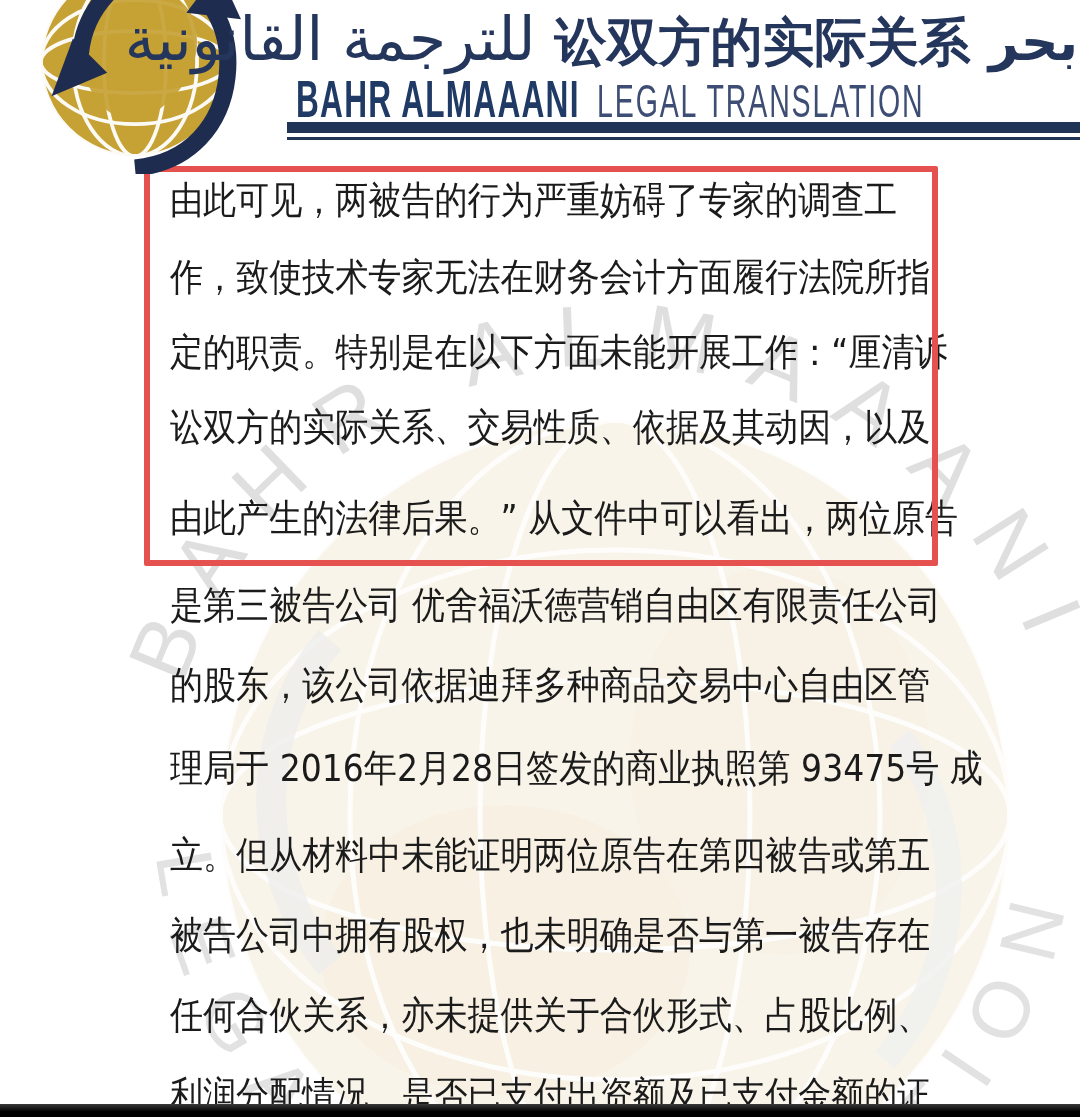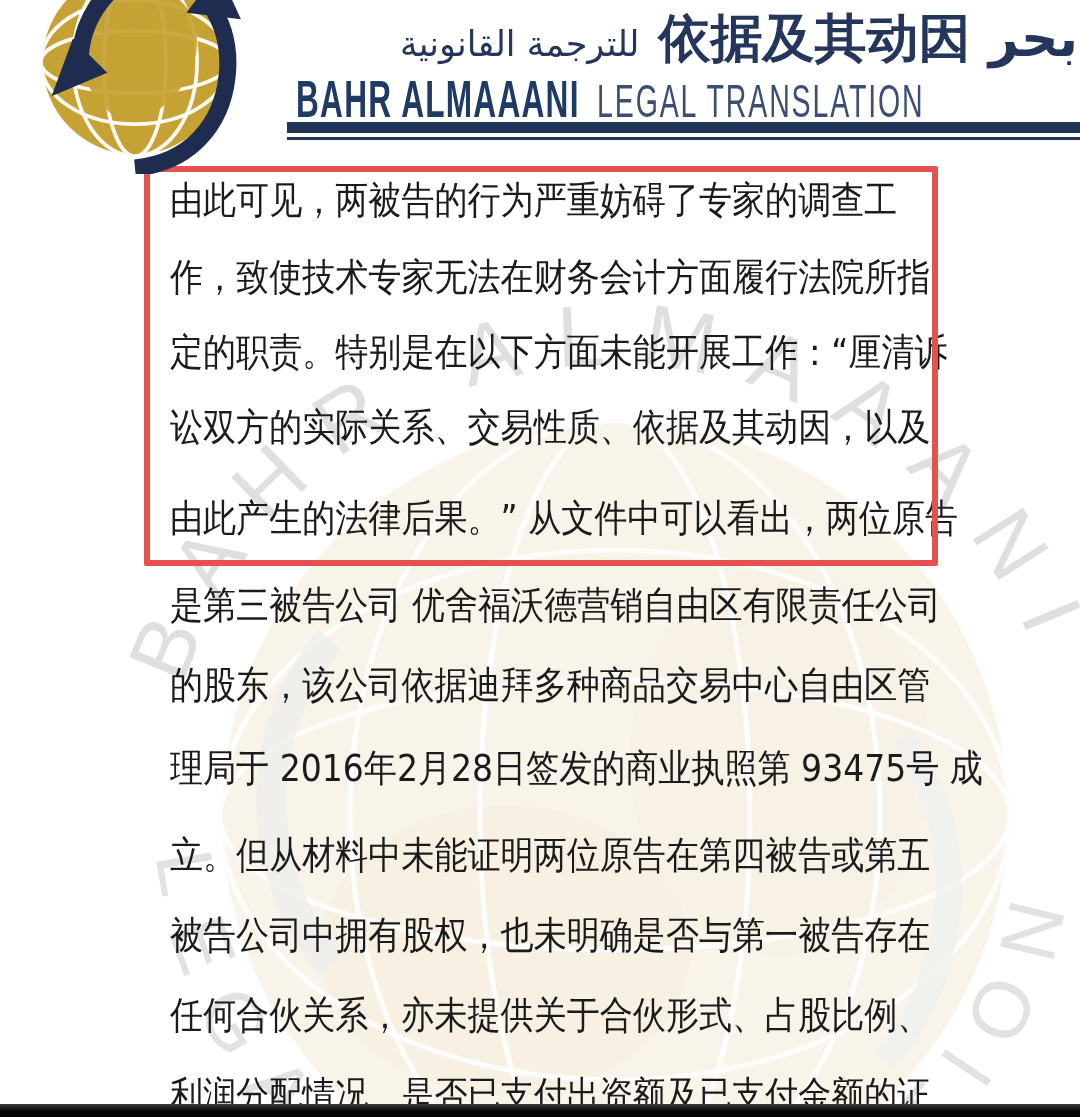--- a/index.html
+++ b/index.html
@@ -9,21 +9,21 @@
   }
   
   .watermark{position:absolute;left:0;top:0;width:1080px;height:1117px;z-index:0;}
   
   .logo{position:absolute;left:28px;top:-52px;width:214px;height:226px;z-index:3;}
   .arabic-title{
     position:absolute;right:2px;top:4px;z-index:3;direction:rtl;
     color:#24365c;font-family:"DejaVu Sans",sans-serif;white-space:nowrap;
   }
   .arabic-title .ar-bold{font-size:52px;font-weight:bold;letter-spacing:0px;}
-  .arabic-title .ar-light{font-size:35px;font-weight:normal;margin-right:14px;text-align:center;}
+  .arabic-title .ar-light{font-size:60px;font-weight:normal;margin-right:14px;text-align:center;}
   .brand-line{
     position:absolute;left:296px;top:70px;z-index:3;display:flex;align-items:baseline;
     transform:scaleX(0.62);transform-origin:0 0;white-space:nowrap;
   }
   .brand-bold{font-size:51px;font-weight:bold;color:#203a66;letter-spacing:2px;}
   .brand-light{font-size:46px;font-weight:normal;color:#3d4d73;letter-spacing:3px;margin-left:28px;}
   .divider-bar{position:absolute;left:287px;top:122px;width:793px;height:11px;background:#203555;z-index:3;}
   .divider-line{position:absolute;left:287px;top:137px;width:793px;height:3px;background:#203555;z-index:3;}
   
   .body-text{position:absolute;left:170px;top:0;z-index:1;color:#1b1b1b;}
@@ -88,21 +88,21 @@
     <path d="M55,55 C80,22 132,28 152,60 C168,95 150,132 120,152 C94,172 63,152 54,120 C46,94 45,74 55,55 Z" fill="#c6a134" opacity="0.92"></path>
     <g fill="#1e2c50" stroke="none">
       <path d="M140,10 C88,16 53,55 49,98" fill="none" stroke="#1e2c50" stroke-width="16"></path>
       <polygon points="22,138 42,84 74,116"></polygon>
       <path d="M100,205 C152,200 181,164 186,120 C189,94 184,72 170,52" fill="none" stroke="#1e2c50" stroke-width="16"></path>
       <polygon points="178,20 199,66 148,60"></polygon>
     </g>
   </svg>
 
   <div class="arabic-title">
-    <span class="ar-bold">بحر 依据及其动因</span>
+    <span class="ar-bold">بحر 讼双方的实际关系</span>
     <span class="ar-light">للترجمة القانونية</span>
   </div>
 
   <div class="brand-line">
     <span class="brand-bold">BAHR ALMAAANI</span>
     <span class="brand-light">LEGAL TRANSLATION</span>
   </div>
 
   <div class="divider-bar"></div>
   <div class="divider-line"></div>

